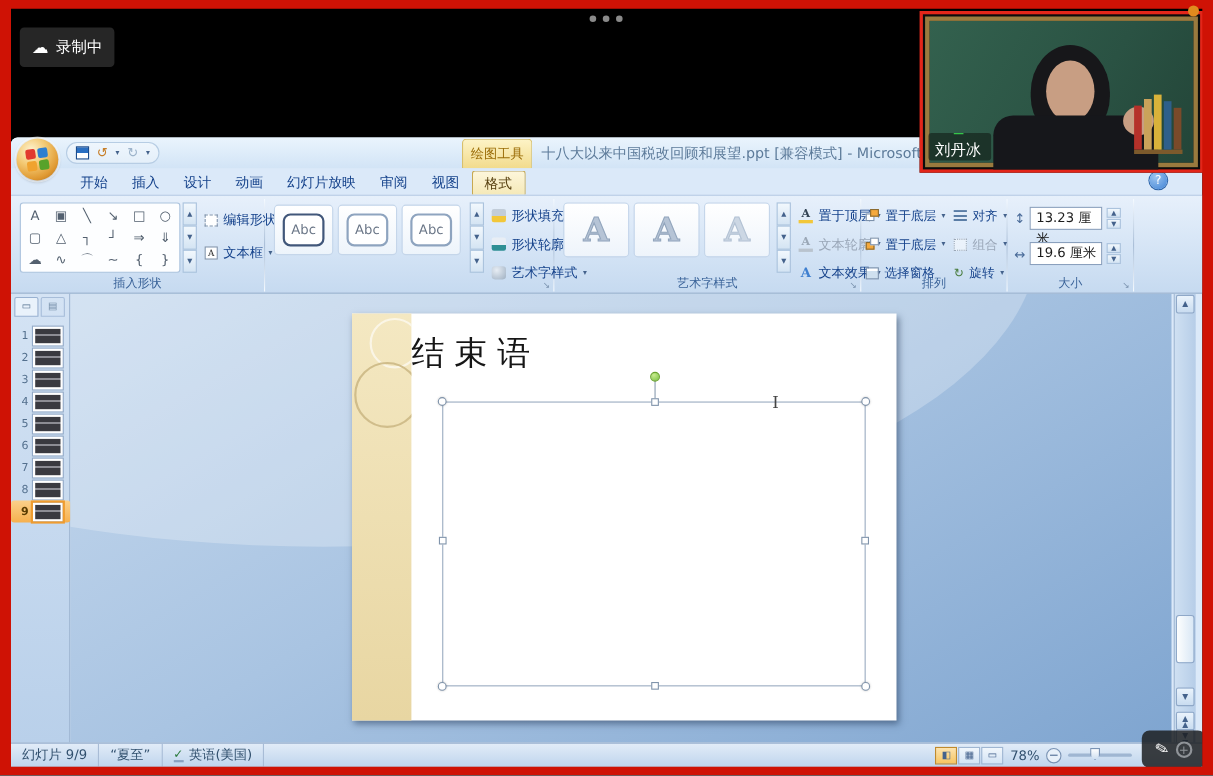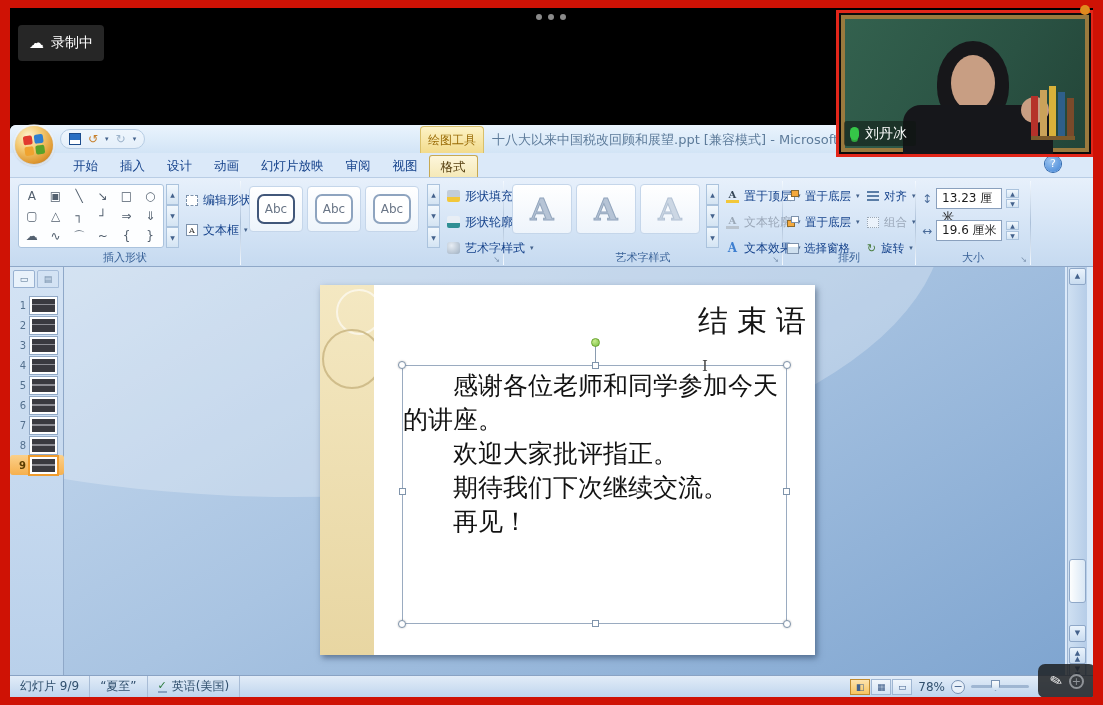--- a/index.html
+++ b/index.html
@@ -19,21 +19,21 @@
   .webcam { position:absolute; left:836px; top:10px; width:258px; height:147px; background:#0c0c0c;
     border:3px solid #e3261a; z-index:40; overflow:hidden; }
   .chalkboard { position:absolute; inset:2px; background:linear-gradient(120deg,#33614e,#2a5243 60%,#234538); border:4px solid #9a7a3e; }
   .hair { position:absolute; left:92px; top:22px; width:72px; height:86px; border-radius:50% 50% 46% 46%; background:#17171a; }
   .face { position:absolute; left:106px; top:36px; width:44px; height:56px; border-radius:50%; background:#c89e83; }
   .body-torso { position:absolute; left:58px; top:86px; width:150px; height:58px; border-radius:18px 18px 0 0; background:#16171b; }
   .hand { position:absolute; left:176px; top:78px; width:28px; height:26px; border-radius:50%; background:#c89e83; }
   .books { position:absolute; right:10px; bottom:8px; width:44px; height:56px; display:flex; align-items:flex-end; gap:2px; border-bottom:4px solid #7c5a2c; }
   .books i { display:block; width:7px; }
   .name-tag { position:absolute; left:5px; bottom:8px; height:25px; padding:0 9px 0 6px; background:rgba(15,22,16,.55);
-    border-radius:3px; display:flex; align-items:center; gap:6px; color:#fff; font-size:14px; }
+    border-radius:3px; display:flex; align-items:center; gap:6px; color:#fff; font-size:14px;flex-direction:column; }
   .mic-ic { width:9px; height:13px; background:#35c648; border-radius:5px; box-shadow:0 3px 0 -1px #2da53c; }
 
   
   .ppt { position:absolute; left:10px; top:125px; width:1083px; height:572px; background:#dbe9f9; border-radius:6px 6px 0 0; z-index:10; }
 
   .titlebar { position:absolute; left:0; top:0; right:0; height:28px; background:linear-gradient(#eaf4fd,#d2e4f6); border-radius:6px 6px 0 0; }
   .orb { position:absolute; left:5px; top:1px; width:38px; height:38px; border-radius:50%; z-index:3;
     background:radial-gradient(circle at 35% 28%, #fdf3d0, #f3c871 38%, #e09a33 70%, #a8640f 100%); box-shadow:0 0 0 2px rgba(255,255,255,.5), 0 1px 3px rgba(0,0,0,.4); }
   .orb-logo { position:absolute; left:9px; top:9px; width:20px; height:20px; transform:rotate(-8deg); display:grid; grid-template-columns:9px 9px; grid-gap:2px; }
   .orb-logo i { width:9px; height:9px; border-radius:2px; }
@@ -124,22 +124,22 @@
   .thumb-row.selected { background:linear-gradient(#fbd08a,#f6b04e); border-radius:3px; }
   .thumb-row.selected .num { color:#5a3c00; font-weight:bold; }
 
   .editor { position:absolute; left:54px; top:0; right:28px; bottom:0; background:linear-gradient(150deg,#c6d9ee 0%,#a9c4e2 45%,#7fa5d0 100%); overflow:hidden; }
   .editor::before { content:""; position:absolute; width:1300px; height:560px; left:-420px; top:-330px; background:rgba(255,255,255,.25); border-radius:50%; }
 
   .slide { position:absolute; left:256px; top:18px; width:495px; height:370px; background:#fff; box-shadow:2px 3px 6px rgba(25,45,75,.5); }
   .strip { position:absolute; left:0; top:0; bottom:0; width:54px; background:linear-gradient(#f4e8c2,#e8d6a2); overflow:hidden; }
   .strip .c1 { position:absolute; left:16px; top:4px; width:46px; height:46px; border:2px solid rgba(255,255,255,.6); border-radius:50%; }
   .strip .c2 { position:absolute; left:2px; top:44px; width:60px; height:60px; border:2px solid rgba(206,186,136,.95); border-radius:50%; }
-  .slide-title { position:absolute; left:54px; right:0; top:16px; text-align:right; font-family:Liberation Serif, serif;
-    font-size:30px; color:#161616; letter-spacing:9px;padding-left:34px; }
+  .slide-title { position:absolute; left:54px; right:0; top:16px; text-align:left; font-family:Liberation Serif, serif;
+    font-size:30px; color:#161616; letter-spacing:9px; }
   .textbox { position:absolute; left:82px; top:80px; width:385px; height:259px; border:1px solid #9aabc0; }
   .bodytext { position:absolute; left:0; right:0; top:3px; font-family:"DejaVu Serif","Liberation Serif",serif; font-size:25px; line-height:34px; color:#121212; }
   .bodytext div.ind { text-indent:2em; }
   .h-circle { position:absolute; width:8px; height:8px; border-radius:50%; background:#fff; border:1px solid #8094ab; box-shadow:0 0 2px rgba(0,0,0,.25); }
   .h-square { position:absolute; width:7px; height:7px; background:#fff; border:1px solid #8094ab; }
   .rot-stem { position:absolute; left:192px; top:-21px; width:1px; height:21px; background:#8a9cb0; }
   .h-rotate { position:absolute; left:188px; top:-28px; width:9px; height:9px; border-radius:50%;
     background:radial-gradient(circle at 35% 30%,#c8ec8e,#7ac143); border:1px solid #6aa32e; }
   .ibeam { position:absolute; left:382px; top:72px; font:15px "DejaVu Serif",serif; color:#454545; }
 
@@ -483,27 +483,20 @@
             <div class="rot-stem"></div>
             <div class="h-rotate"></div>
             <div class="h-circle" style="left:-5px; top:-5px"></div>
             <div class="h-circle" style="right:-5px; top:-5px"></div>
             <div class="h-circle" style="left:-5px; bottom:-5px"></div>
             <div class="h-circle" style="right:-5px; bottom:-5px"></div>
             <div class="h-square" style="left:189px; top:-4px"></div>
             <div class="h-square" style="left:189px; bottom:-4px"></div>
             <div class="h-square" style="left:-4px; top:122px"></div>
             <div class="h-square" style="right:-4px; top:122px"></div>
-            <div class="bodytext" id="bodytext">
-                <div class="ind">感谢各位老师和同学参加今天</div>
-                <div>的讲座。</div>
-                <div class="ind">欢迎大家批评指正。</div>
-                <div class="ind">期待我们下次继续交流。</div>
-                <div class="ind">再见！</div>
-              </div>
           </div>
           <div class="ibeam">I</div>
         </div>
       </div>
 
       <div class="scrollbar">
         <div class="sb-btn" style="top:1px">▲</div>
         <div class="sb-thumb"></div>
         <div class="sb-btn" style="top:358px">▼</div>
         <div class="sb-btn sb-dbl" style="top:380px">▲<br>▲</div>

